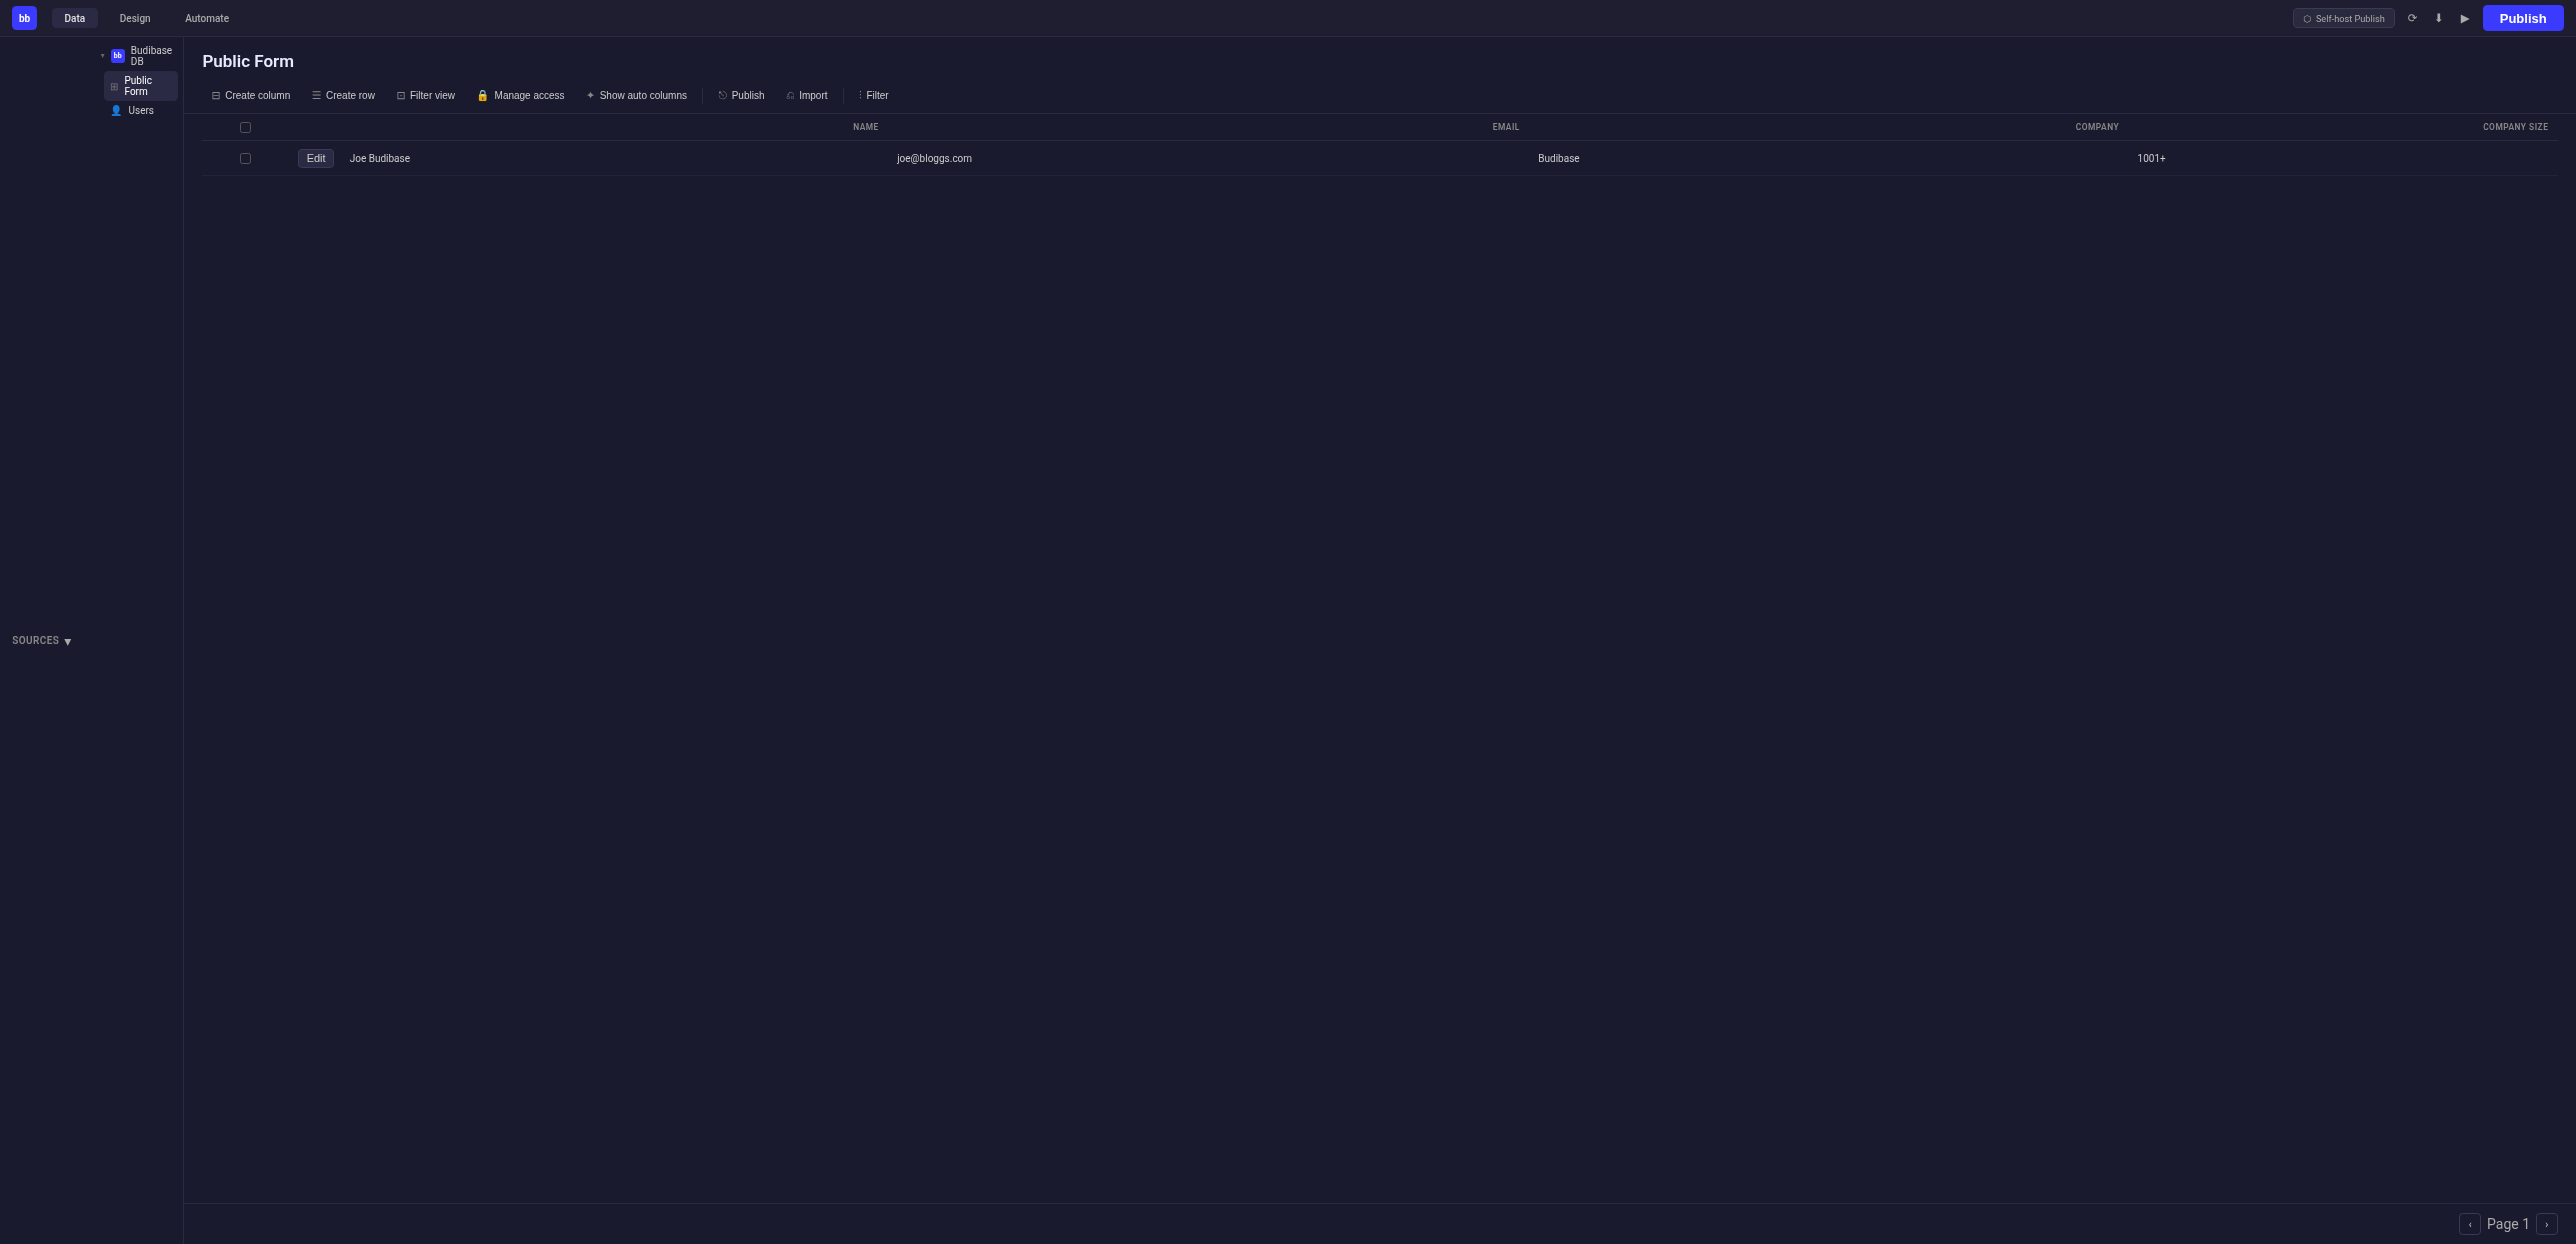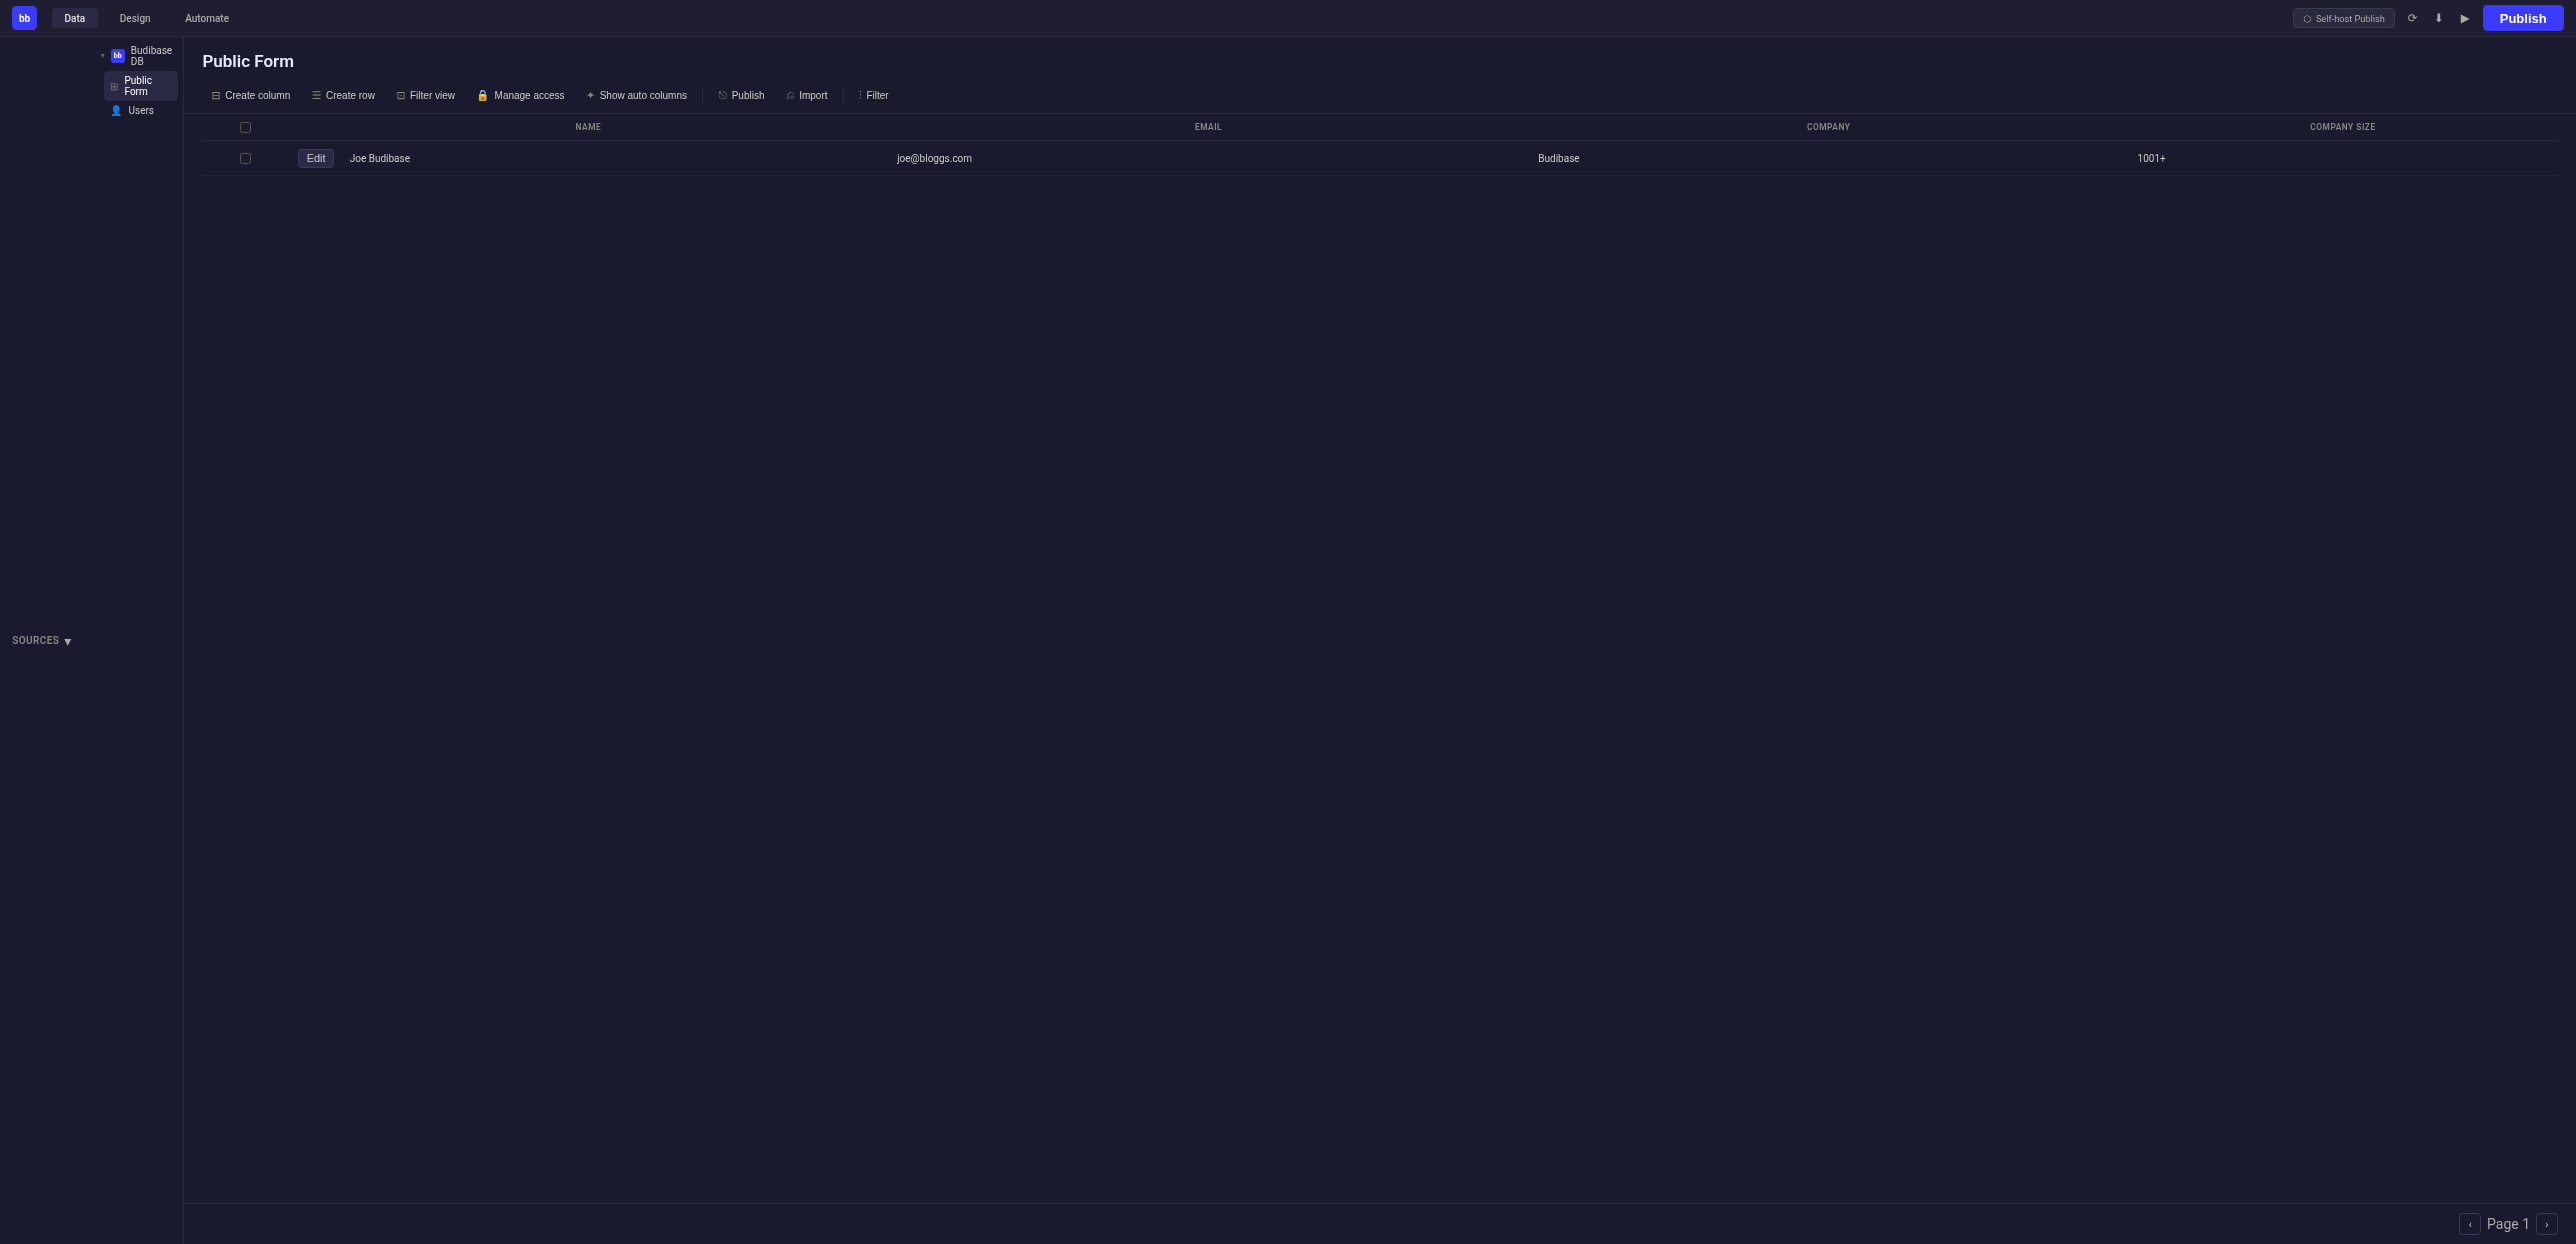--- a/index.html
+++ b/index.html
@@ -241,21 +241,21 @@
     table {
       width: 100%;
       border-collapse: collapse;
       table-layout: fixed;
     }
     thead tr {
       border-bottom: 0.8px solid #2a2a40;
     }
     th {
       padding: 7.7px 9.2px;
-      text-align: center;
+      text-align: right;
       font-size: 8.4px;
       font-weight: 600;
       color: #888;
       letter-spacing: 0.06em;
       text-transform: uppercase;
       background: #1a1a2e;
     }
     th.col-check { width: 31px; }
     th.col-name { width: 215px; }
     th.col-email { width: 230px; }

